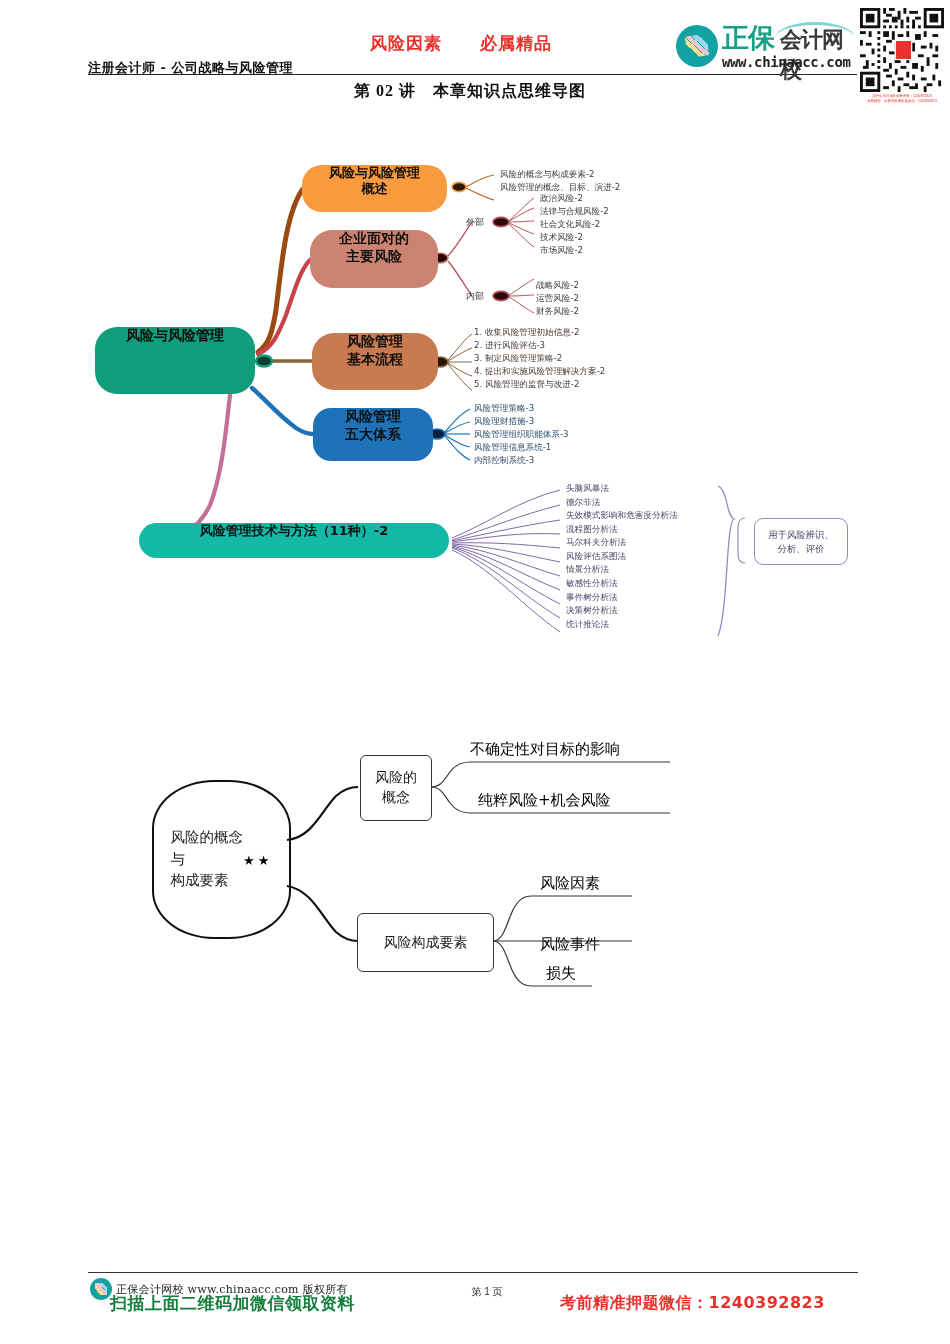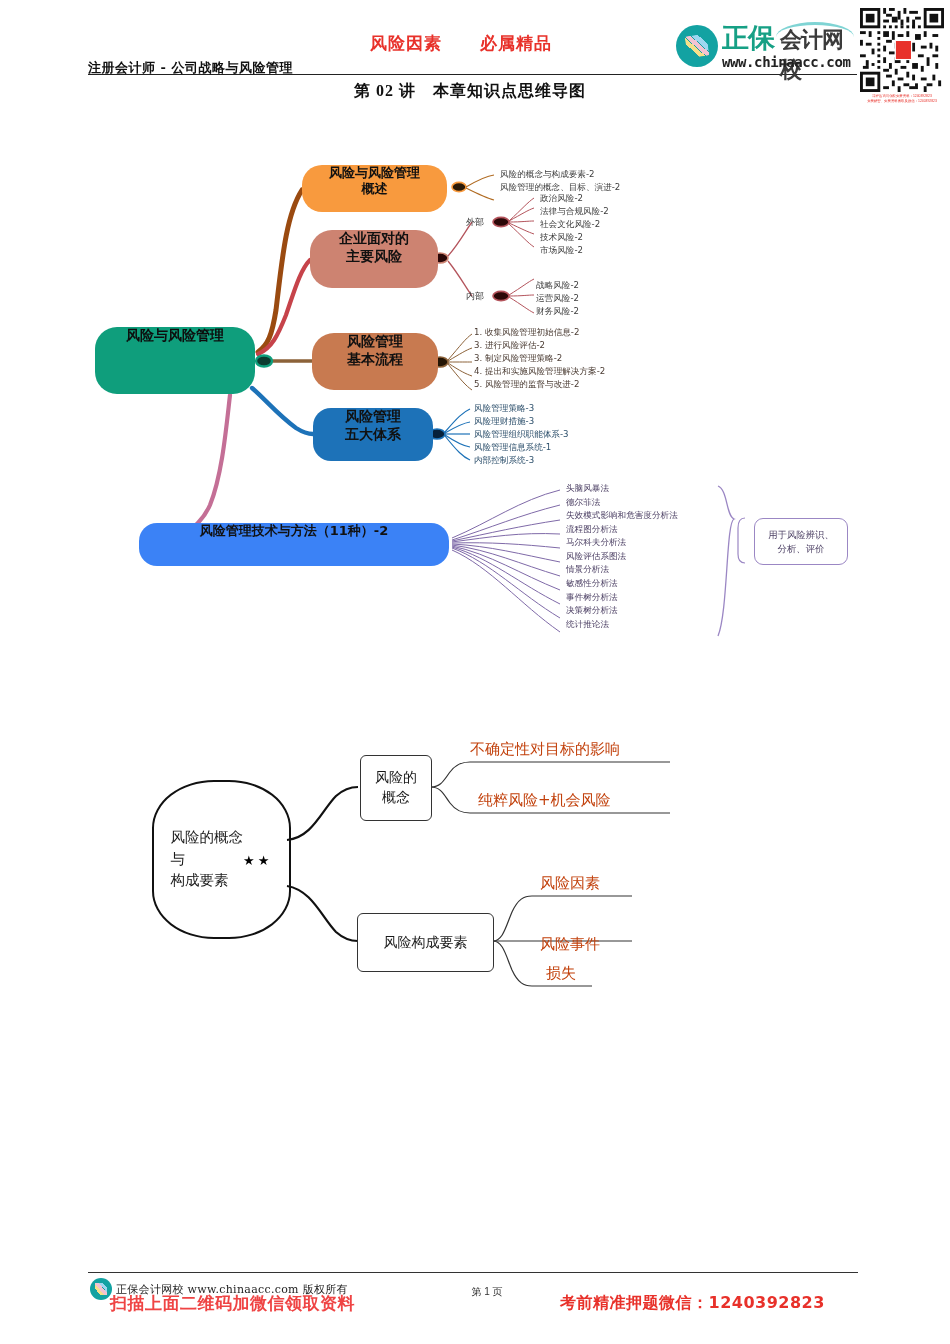--- a/index.html
+++ b/index.html
@@ -51,21 +51,21 @@
   .map1{position:absolute;left:0;top:130px;width:950px;height:540px;}
   .node{position:absolute;display:flex;align-items:flex-start;justify-content:center;
         text-align:center;color:#111;font-weight:bold;line-height:1.25;
         font-family:"DejaVu Sans","Liberation Sans",sans-serif;}
   .central{left:95px;top:197px;width:160px;height:67px;background:#0f9e7c;
            border-radius:22px;font-size:14px;color:#0d0d0d;}
   .b1{left:302px;top:35px;width:145px;height:47px;background:#f89a3e;border-radius:20px;font-size:13px;}
   .b2{left:310px;top:100px;width:128px;height:58px;background:#cd8371;border-radius:22px;font-size:14px;}
   .b3{left:312px;top:203px;width:126px;height:57px;background:#c87a50;border-radius:22px;font-size:14px;}
   .b4{left:313px;top:278px;width:120px;height:53px;background:#1d72b8;border-radius:18px;font-size:14px;}
-  .b5{left:139px;top:393px;width:310px;height:43px;background:#3b82f6;border-radius:18px;font-size:13px;}
+  .b5{left:139px;top:393px;width:310px;height:35px;background:#14b8a6;border-radius:18px;font-size:13px;}
 
   .leaf{position:absolute;font-size:8.6px;color:#3c3c3c;line-height:1.52;white-space:nowrap;
         font-family:"DejaVu Sans","Liberation Sans",sans-serif;}
   .leaf.brown{color:#4a3b32;}
   .leaf.blue{color:#2c4f6b;}
   .leaf.purple{color:#4b3f63;}
   .sublabel{position:absolute;font-size:9px;color:#3a3a3a;font-weight:normal;}
 
   .sidebox{position:absolute;left:754px;top:388px;width:92px;height:45px;
            border:1.2px solid #9b87c4;border-radius:9px;display:flex;align-items:center;
@@ -76,34 +76,34 @@
   .m2-central{position:absolute;left:152px;top:80px;width:135px;height:155px;
     border:2.6px solid #111;border-radius:62px/48px;display:flex;
     align-items:center;justify-content:center;font-size:14.5px;color:#1a1a1a;line-height:1.5;
     font-family:"DejaVu Sans","Liberation Sans",sans-serif;}
   .m2-stars{font-size:13px;letter-spacing:3px;margin-top:2px;color:#000;}
   .m2-box{position:absolute;border:1.5px solid #333;border-radius:6px;background:#fff;
      display:flex;align-items:center;justify-content:center;text-align:center;
      font-size:14px;color:#1a1a1a;line-height:1.4;
      font-family:"DejaVu Sans","Liberation Sans",sans-serif;}
   .m2-b1{left:360px;top:55px;width:70px;height:64px;}
-  .m2-lbl{position:absolute;font-size:15px;color:#c2410c;white-space:nowrap;
+  .m2-lbl{position:absolute;font-size:15px;color:#000000;white-space:nowrap;
           font-family:"DejaVu Sans","Liberation Sans",sans-serif;}
 
   
   .ft-rule{position:absolute;top:1272px;left:88px;width:770px;height:0;border-top:1px solid #333;}
   .ft-logo{position:absolute;left:90px;top:1278px;width:22px;height:22px;border-radius:50%;background:#13a2a2;}
   .ft-logo:after{content:"";position:absolute;left:5px;top:5px;width:12px;height:12px;
      background:linear-gradient(50deg,transparent 42%,#f3c3d2 42% 62%,transparent 62%),
                 linear-gradient(50deg,transparent 24%,#f6e08a 24% 42%,transparent 42%),
                 linear-gradient(50deg,transparent 64%,#9fd7f0 64% 82%,transparent 82%);}
   .ft-copy{position:absolute;left:116px;top:1282px;font-size:11px;color:#222;letter-spacing:.3px;
            font-family:"DejaVu Serif","Liberation Serif",serif;}
   .ft-page{position:absolute;left:0;top:1285px;width:950px;text-align:center;font-size:10px;color:#333;padding-left:12px;}
-  .ft-scan{position:absolute;left:110px;top:1292px;font-size:17px;font-weight:bold;color:#ef4444;
+  .ft-scan{position:absolute;left:110px;top:1292px;font-size:17px;font-weight:bold;color:#15803d;
            letter-spacing:.5px;font-family:"DejaVu Sans","Liberation Sans",sans-serif;text-align:right;}
   .ft-wechat{position:absolute;left:560px;top:1293px;font-size:16px;font-weight:bold;color:#e8312a;
              letter-spacing:.5px;font-family:"DejaVu Sans","Liberation Sans",sans-serif;}
   svg{position:absolute;left:0;top:0;overflow:visible;}
 </style>
 </head>
 <body>
 
 <div class="page">
 
@@ -330,21 +330,21 @@
 
     <div class="sublabel" style="left:466px;top:160px;">内部</div>
     <div class="leaf" style="left:536px;top:149px;">
       <div>战略风险-2</div>
       <div>运营风险-2</div>
       <div>财务风险-2</div>
     </div>
 
     <div class="leaf brown" style="left:474px;top:196px;">
       <div>1. 收集风险管理初始信息-2</div>
-      <div>3. 进行风险评估-2</div>
+      <div>2. 进行风险评估-3</div>
       <div>3. 制定风险管理策略-2</div>
       <div>4. 提出和实施风险管理解决方案-2</div>
       <div>5. 风险管理的监督与改进-2</div>
     </div>
 
     <div class="leaf blue" style="left:474px;top:272px;">
       <div>风险管理策略-3</div>
       <div>风险理财措施-3</div>
       <div>风险管理组织职能体系-3</div>
       <div>风险管理信息系统-1</div>

